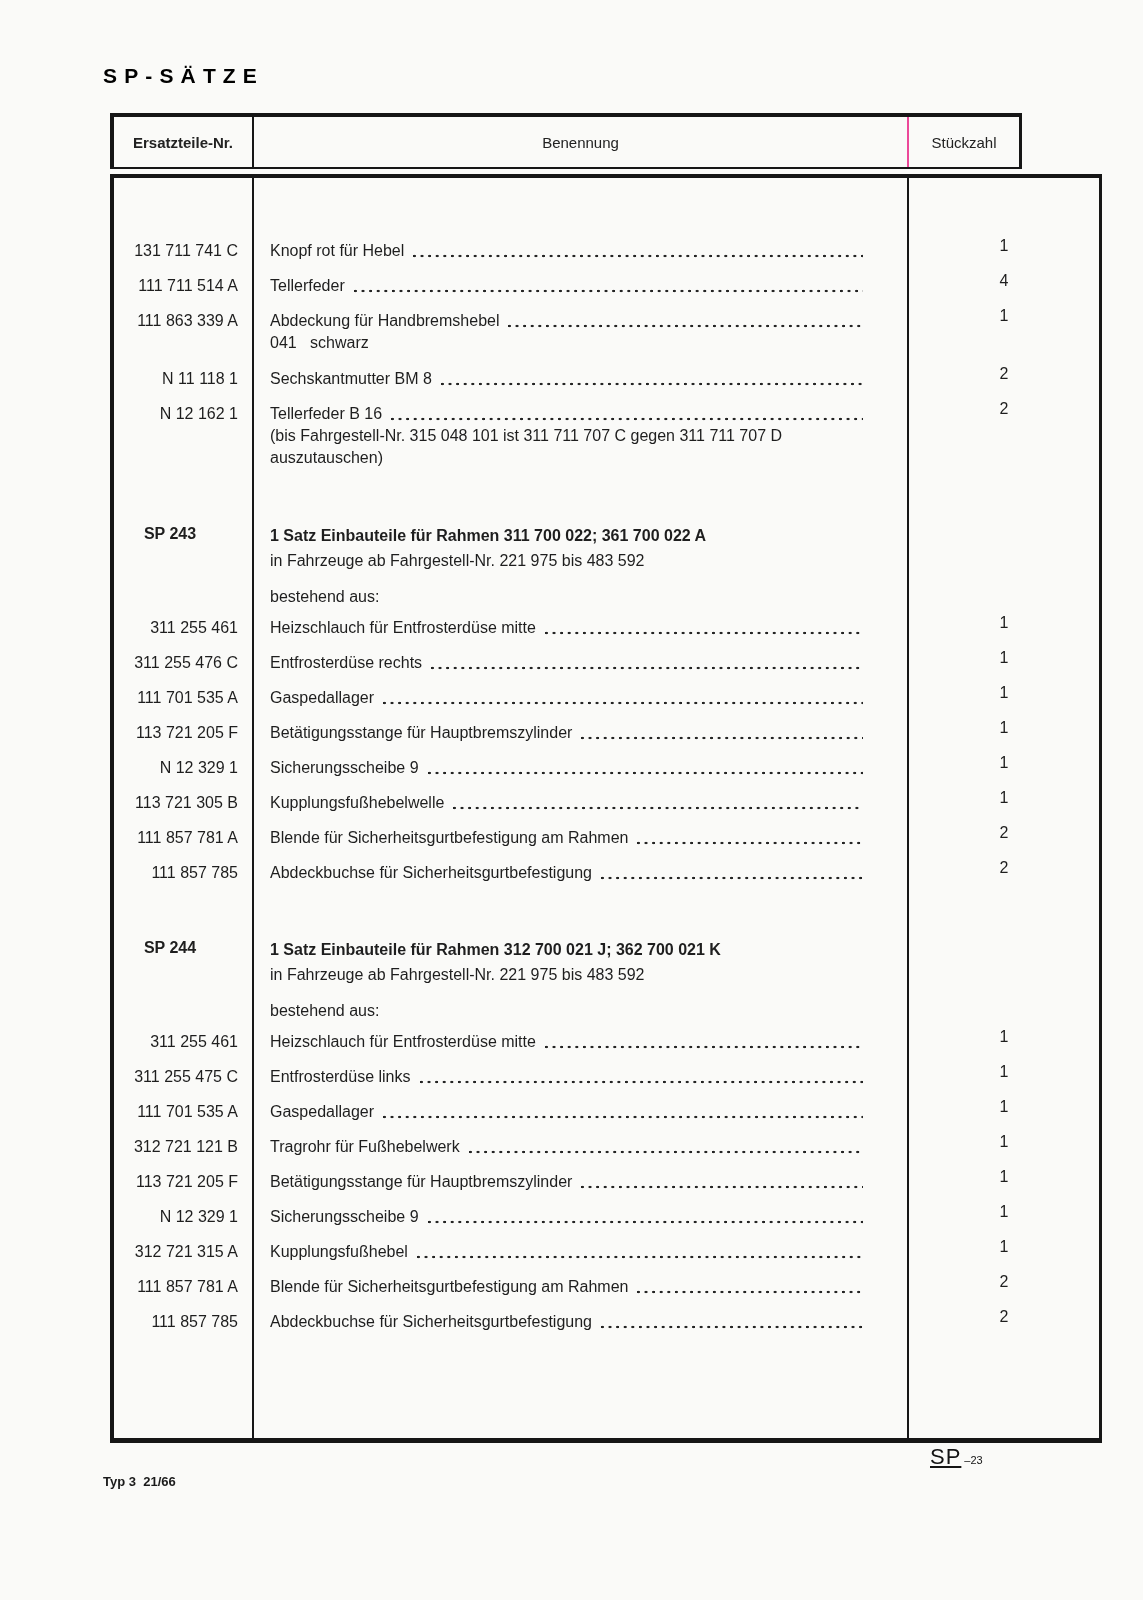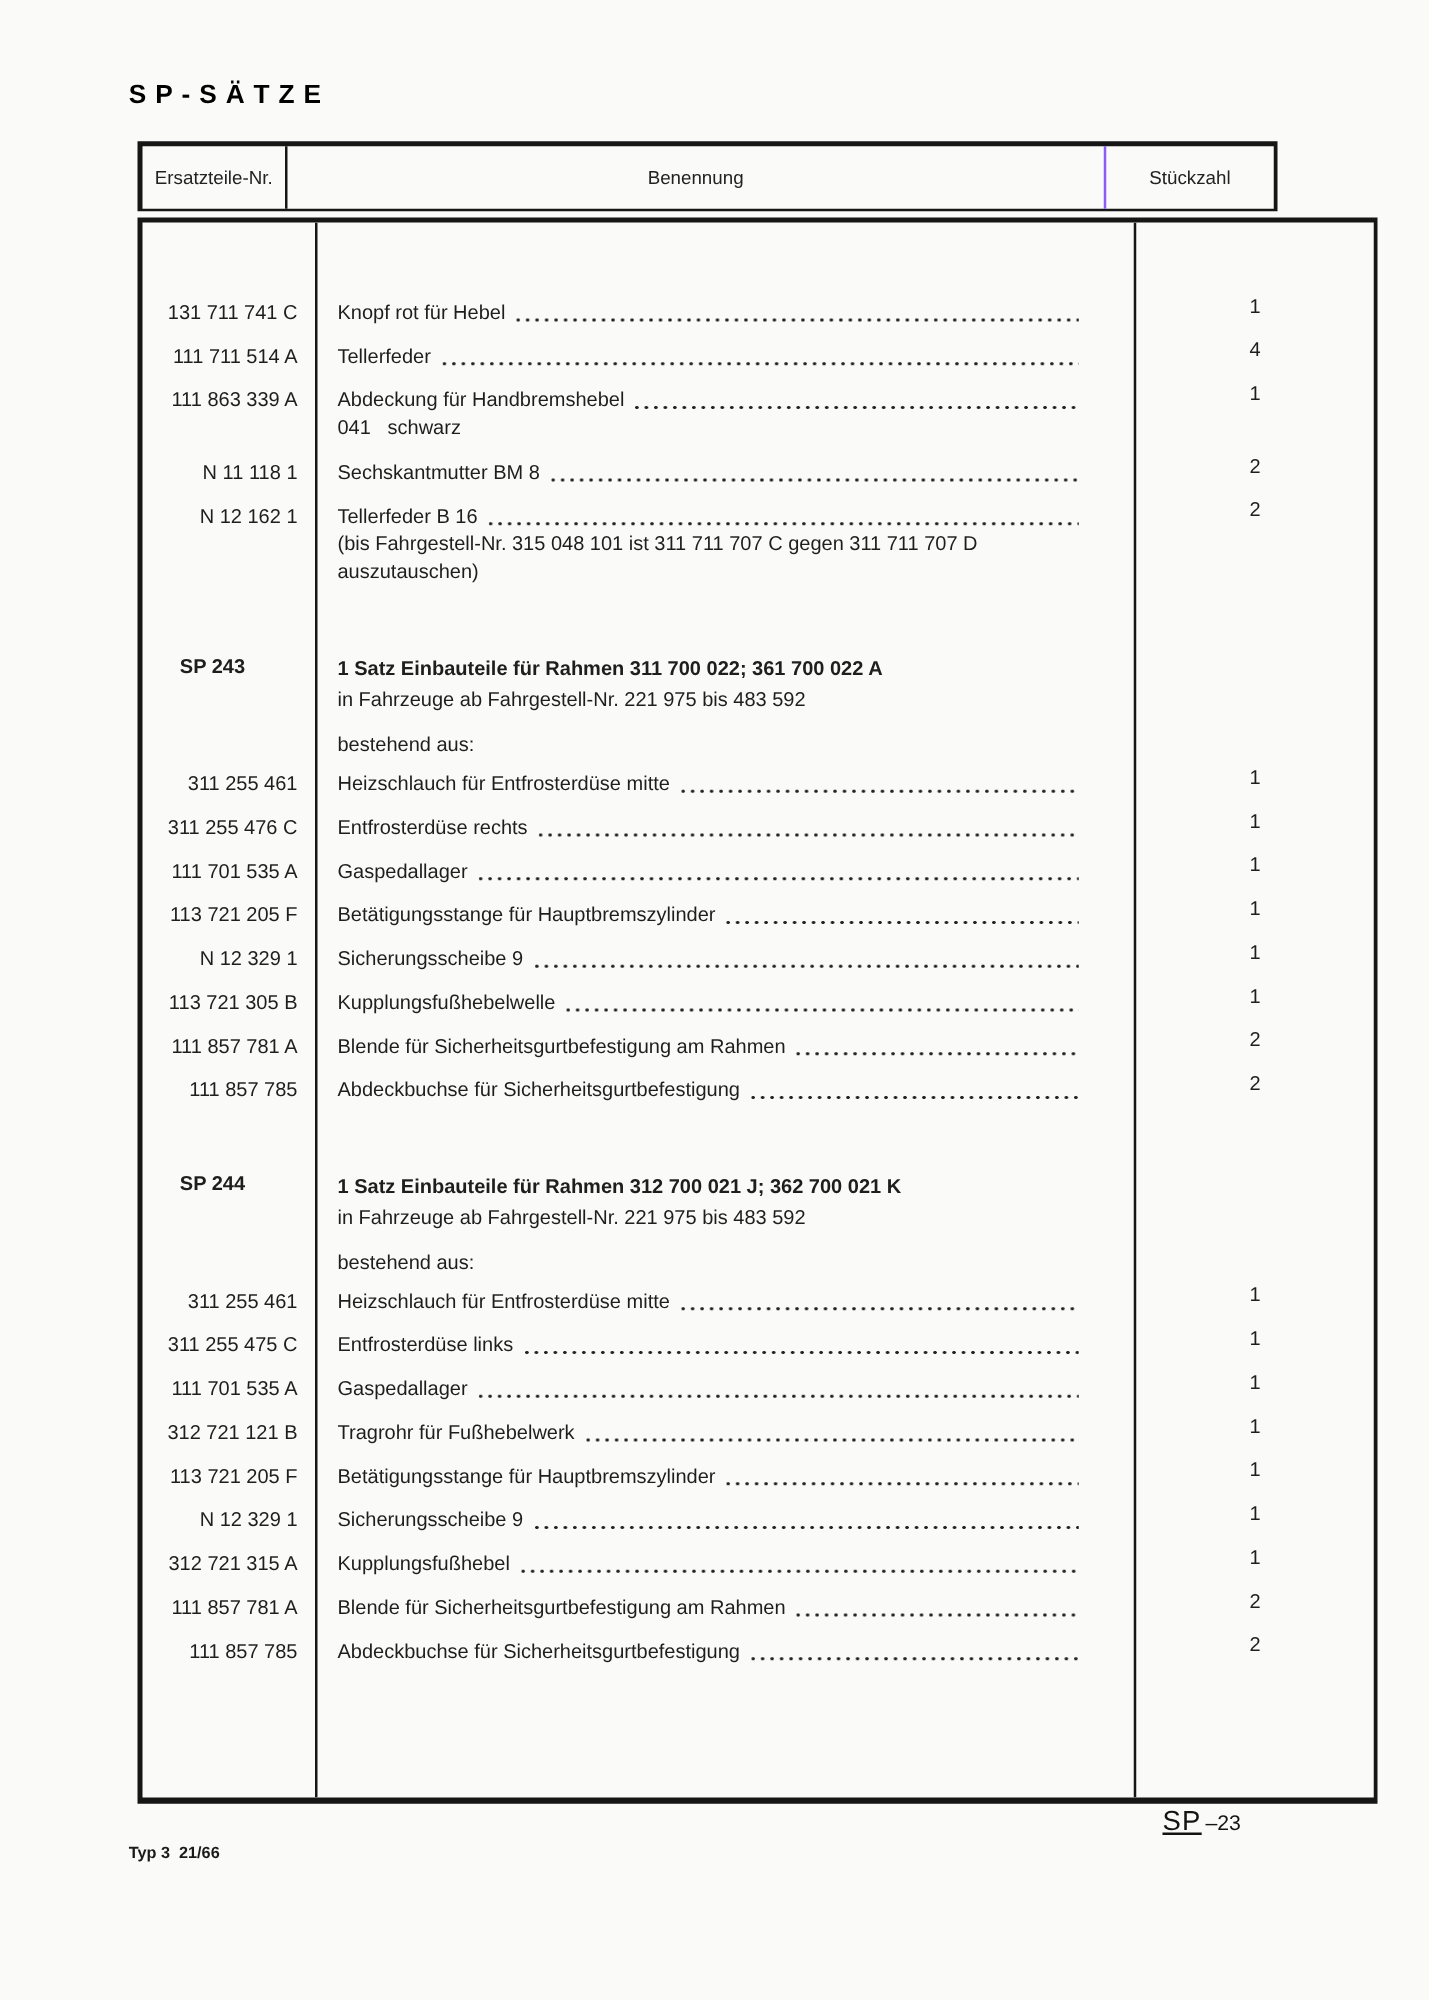--- a/index.html
+++ b/index.html
@@ -29,22 +29,22 @@
     width: 912px; height: 56px;
     border: 3px solid #161616;
     border-top-width: 4px;
     border-left-width: 4px;
     border-bottom-width: 2px;
     display: flex;
     align-items: center;
     background: transparent;
   }
   .th { box-sizing: border-box; font-size: 15px; text-align: center; color: #222; }
-  .th-nr  { width: 116px; border-right: 2px solid #161616; height: 100%; display: flex; align-items: center; justify-content: center; }
-  .th-name{ width: 655px; border-right: 2px solid #8b5cf6; height: 100%; display: flex; align-items: center; justify-content: center; }
+  .th-nr  { width: 140px; border-right: 2px solid #161616; height: 100%; display: flex; align-items: center; justify-content: center; font-weight: bold; }
+  .th-name{ width: 655px; border-right: 2px solid #ec4899; height: 100%; display: flex; align-items: center; justify-content: center; }
   .th-qty { flex: 1; height: 100%; display: flex; align-items: center; justify-content: center; }
   .tbody {
     box-sizing: border-box;
     width: 992px; height: 1269px;
     margin-top: 5px;
     border: 3px solid #161616;
     border-top-width: 4px;
     border-left-width: 4px;
     border-bottom-width: 5px;
     position: relative;
@@ -86,21 +86,21 @@
     color: #1a1a1a;
   }
   .page-number {
     position: absolute;
     left: 930px; top: 1444px;
     display: flex;
     align-items: baseline;
     color: #141414;
   }
   .page-number .pn-large { font-size: 22px; font-weight: 400; letter-spacing: 1px; text-decoration: underline; }
-  .page-number .pn-small { font-size: 17px; margin-left: 3px; }
+  .page-number .pn-small { font-size: 11px; margin-left: 3px; }
 </style>
 </head>
 <body>
 
 <div class="page-title">SP-SÄTZE</div>
 
 <div class="parts-table">
   <div class="thead">
     <div class="th th-nr">Ersatzteile-Nr.</div>
     <div class="th th-name">Benennung</div>

